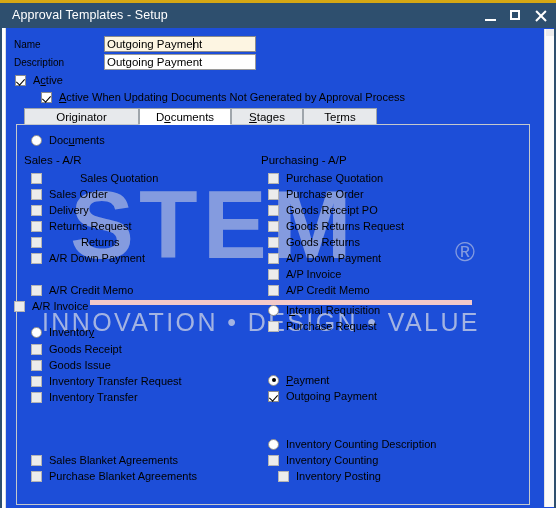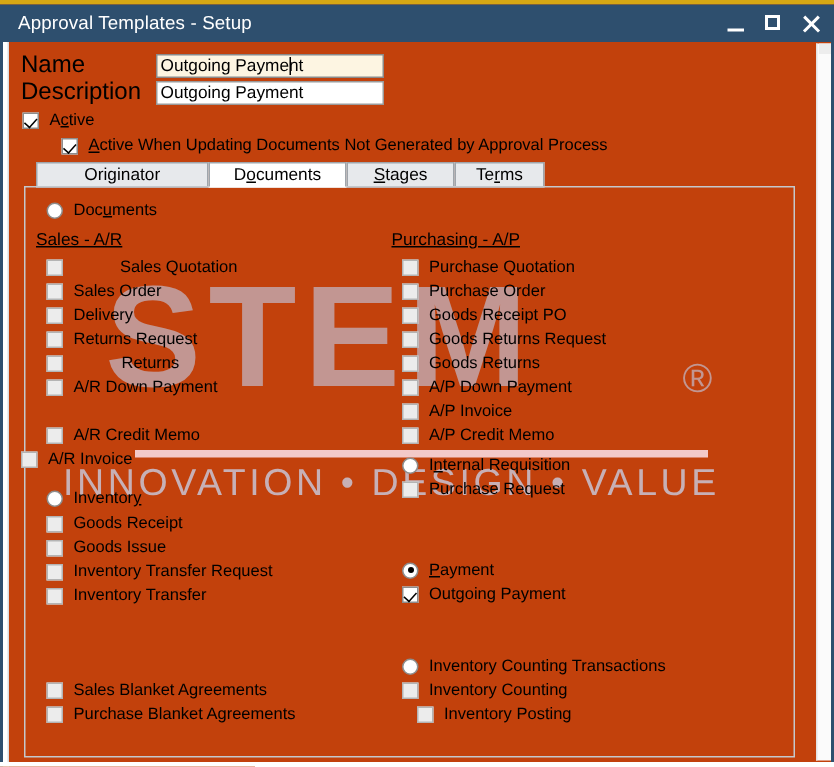--- a/index.html
+++ b/index.html
@@ -11,21 +11,21 @@
   body {
     font-family: "Liberation Sans", sans-serif;
     font-size: 11px;
     color: #000000;
   }
   #window {
     position: relative;
     width: 556px;
     height: 511px;
     overflow: hidden;
-    background: #c2410c;
+    background: #1d4ed8;
     box-sizing: border-box;
   }
   
   .gold-strip {
     position: absolute;
     left: 0; top: 0;
     width: 556px; height: 3px;
     background: #d6a713;
   }
   .titlebar {
@@ -174,21 +174,21 @@
     z-index: 2;
   }
   .field-row {
     position: absolute;
     height: 16px;
     display: flex;
     align-items: center;
   }
   .field-label {
     width: 90px;
-    font-size: 16px;
+    font-size: 10px;
     color: #000;
   }
   .txtbox {
     width: 152px;
     height: 16px;
     border: 1px solid #9a9a9a;
     background: #ffffff;
     font-family: "Liberation Sans", sans-serif;
     font-size: 11.5px;
     color: #000;
@@ -295,21 +295,20 @@
     left: 10px; top: 96px;
     width: 514px; height: 381px;
     border: 1px solid #c4c8cc;
     background: transparent;
     box-sizing: border-box;
   }
   .sec-head {
     position: absolute;
     font-size: 11.5px;
     color: #000;
-    text-decoration: underline;
     white-space: nowrap;
   }
 </style>
 </head>
 <body>
 
 <div id="window">
 
   <div class="gold-strip"></div>
 
@@ -359,21 +358,21 @@
 
     <div class="chk-row" style="left:35px; top:62px;">
       <span class="cb checked"></span>
       <span class="lbl"><span class="u">A</span>ctive When Updating Documents Not Generated by Approval Process</span>
     </div>
 
     <div class="tabstrip">
       <div class="tab" style="left:0px; width:115px;">Ori<span class="u">g</span>inator</div>
       <div class="tab active" style="left:115px; width:92px;">D<span class="u">o</span>cuments</div>
       <div class="tab" style="left:207px; width:72px;"><span class="u">S</span>tages</div>
-      <div class="tab" style="left:279px; width:60px;">Te<span class="u">r</span>ms</div>
+      <div class="tab" style="left:279px; width:74px;">Te<span class="u">r</span>ms</div>
     </div>
 
     <div class="panel"></div>
 
     <div class="chk-row" style="left:25px; top:105px;">
       <span class="rb"></span>
       <span class="lbl">Doc<span class="u">u</span>ments</span>
     </div>
 
     <div class="sec-head" style="left:18px; top:126px;">Sales - A/R</div>
@@ -489,21 +488,21 @@
       <span class="cb disabled"></span>
       <span class="lbl">Sales Blanket Agreements</span>
     </div>
     <div class="chk-row" style="left:25px; top:441px;">
       <span class="cb disabled"></span>
       <span class="lbl">Purchase Blanket Agreements</span>
     </div>
 
     <div class="chk-row" style="left:262px; top:409px;">
       <span class="rb"></span>
-      <span class="lbl">Inventory Counting Transactions</span>
+      <span class="lbl">Inventory Counting Description</span>
     </div>
     <div class="chk-row" style="left:262px; top:425px;">
       <span class="cb disabled"></span>
       <span class="lbl">Inventory Counting</span>
     </div>
     <div class="chk-row" style="left:262px; top:441px;margin-left:10px;">
       <span class="cb disabled"></span>
       <span class="lbl">Inventory Posting</span>
     </div>
 

